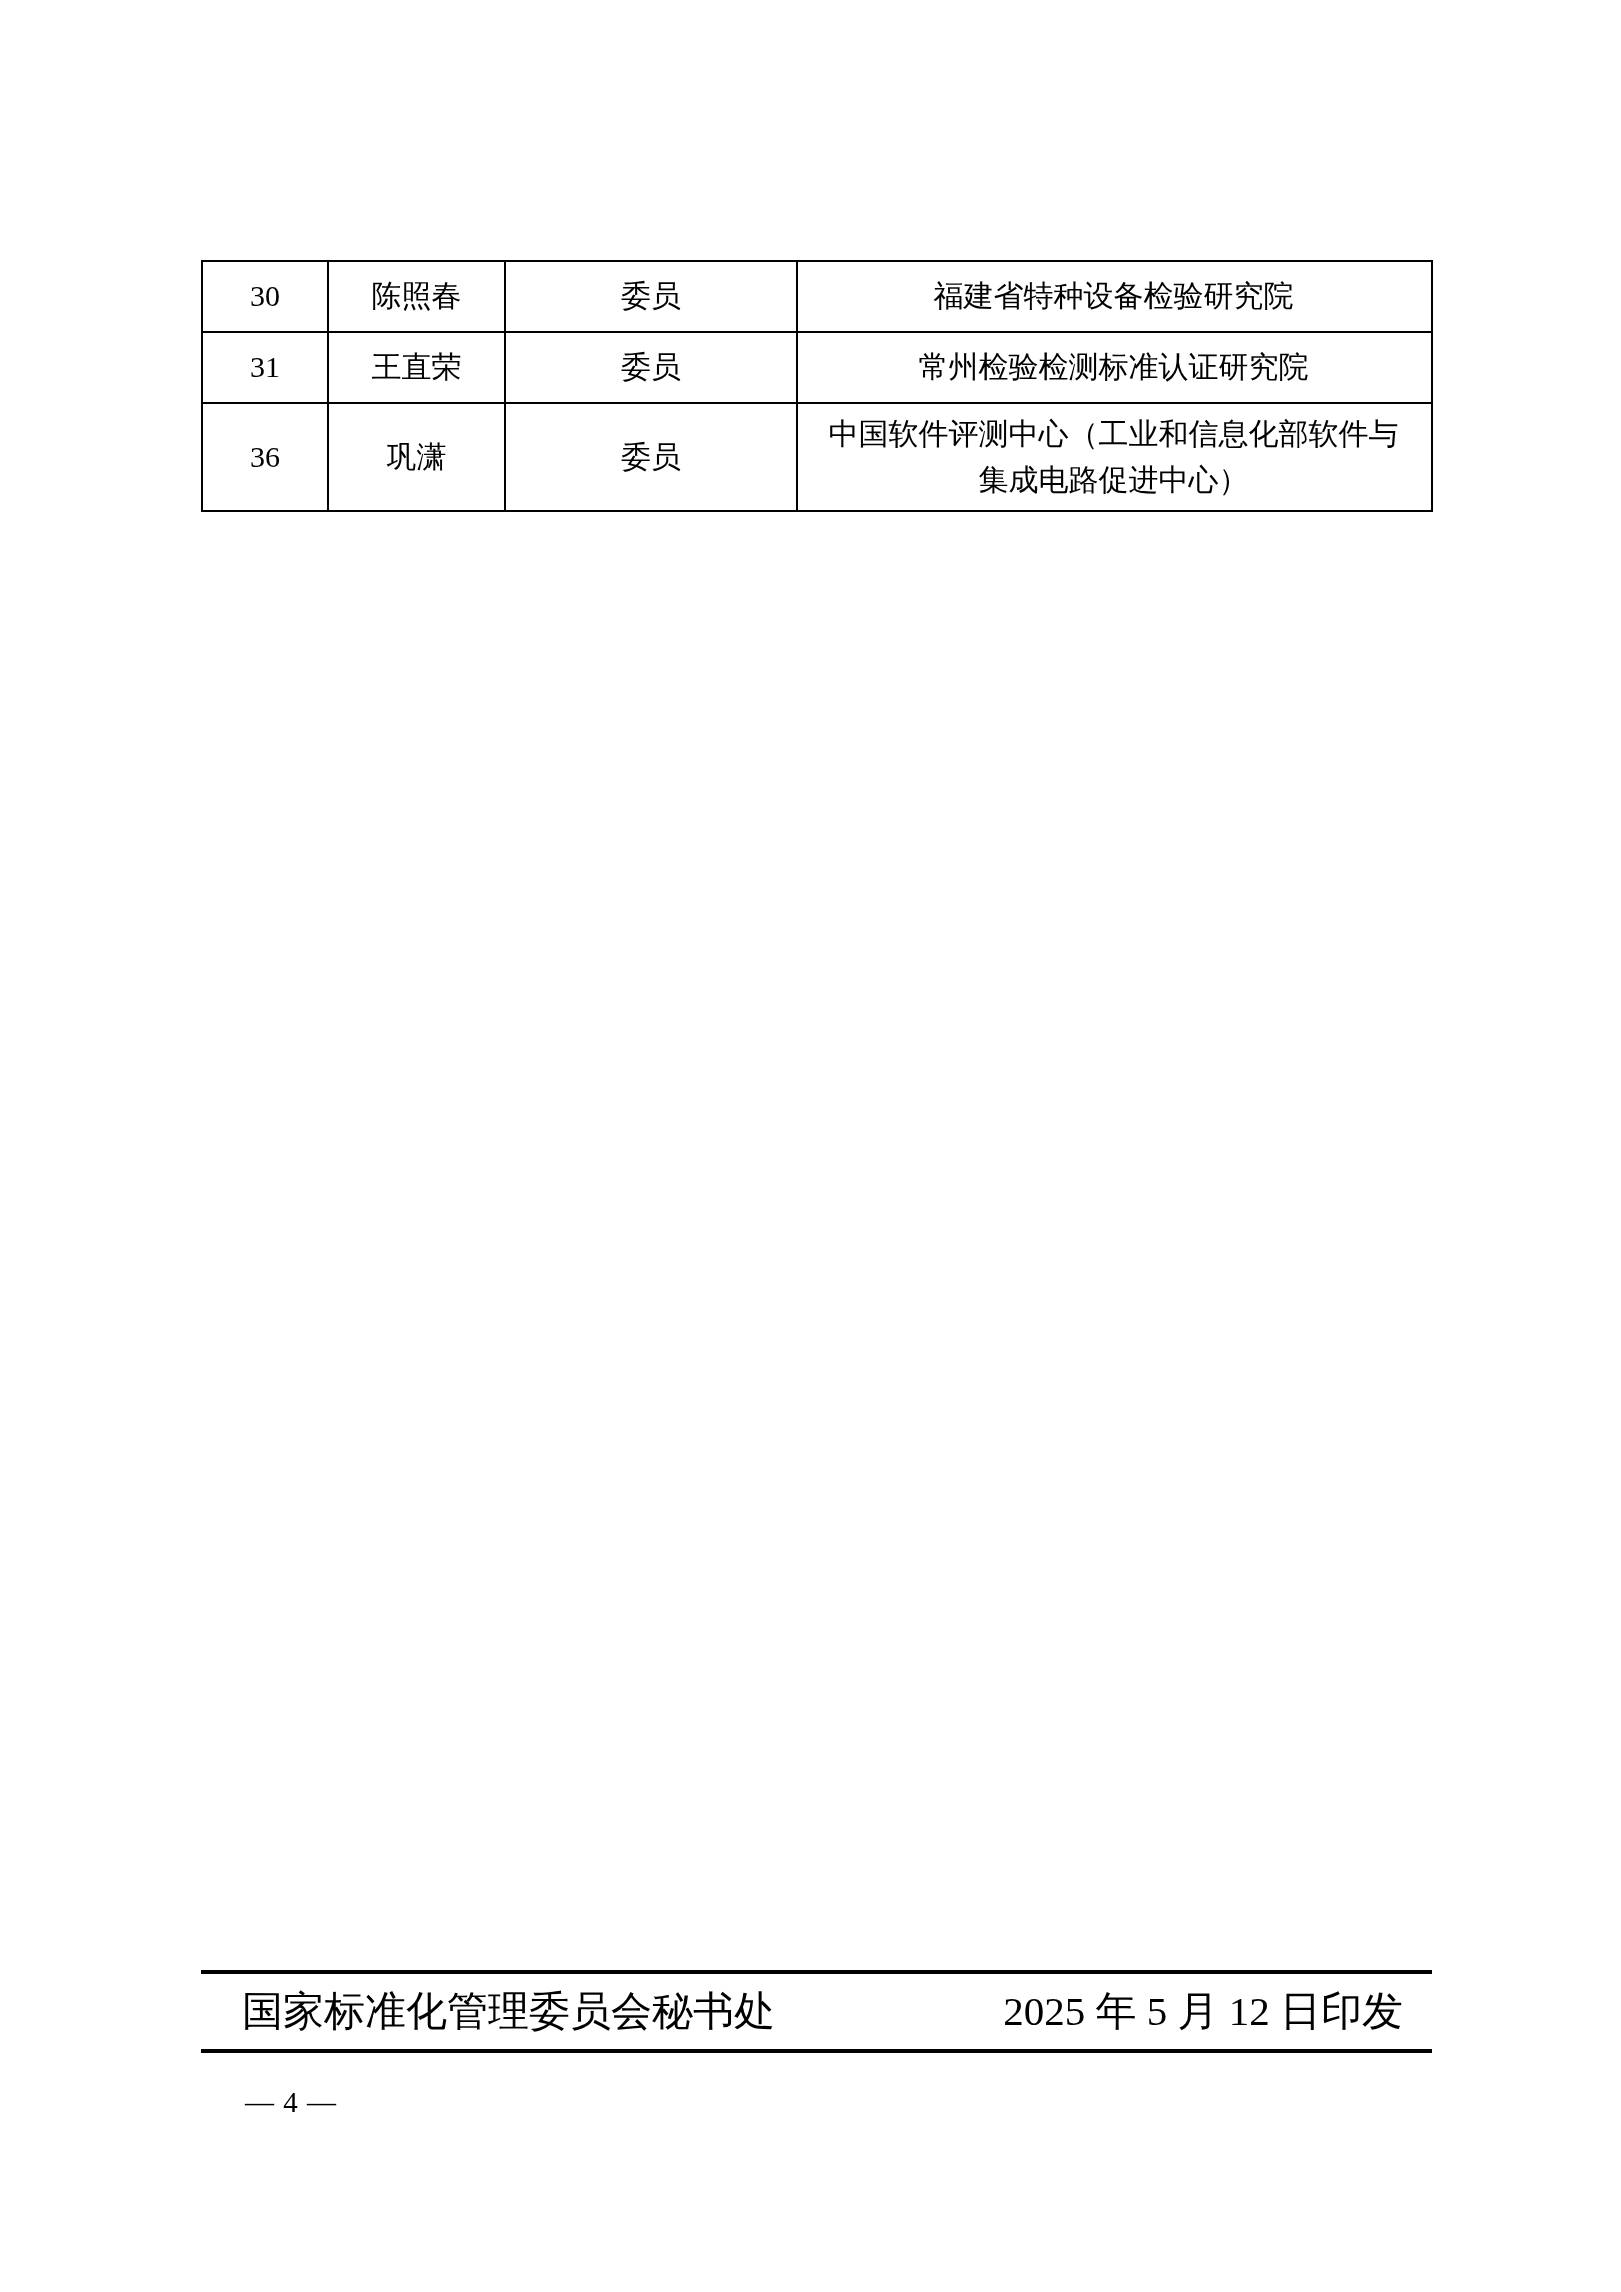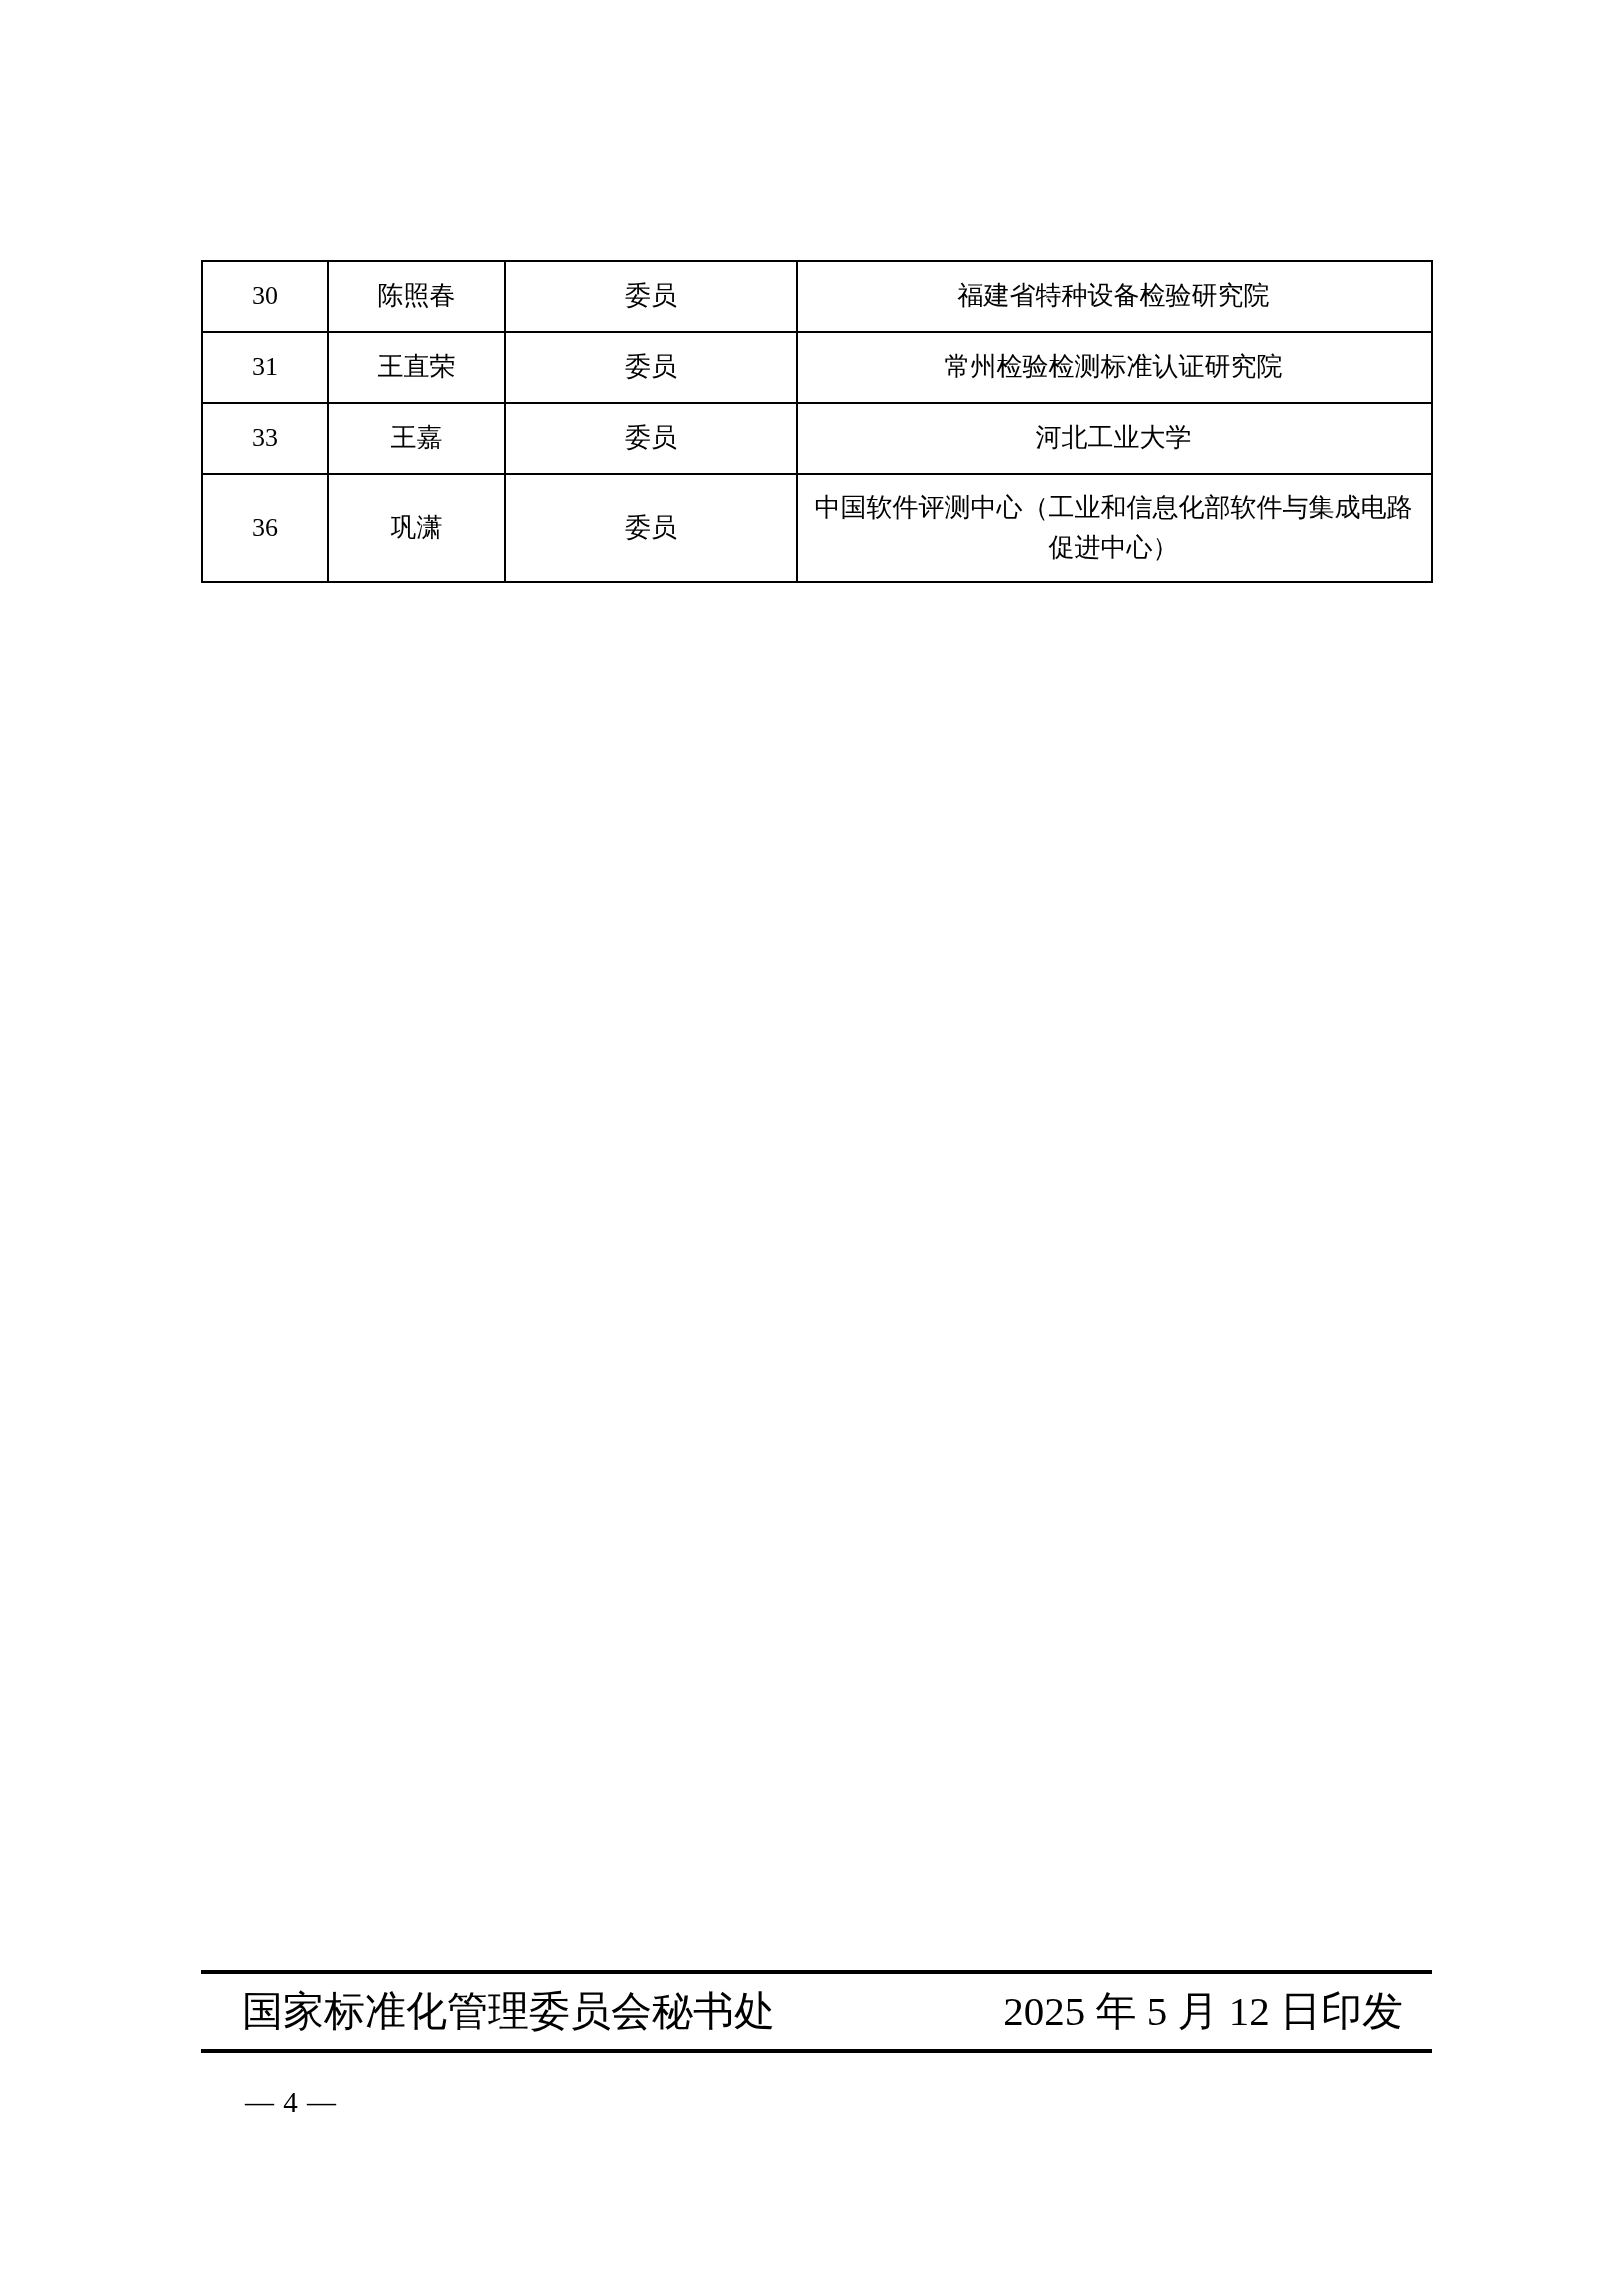--- a/index.html
+++ b/index.html
@@ -19,21 +19,21 @@
   .committee-table {
     position: absolute;
     left: 201px;
     top: 260px;
     width: 1231px;
     border-collapse: collapse;
     table-layout: fixed;
   }
   .committee-table td {
     border: 2px solid #000000;
-    font-size: 26px;
+    font-size: 30px;
     line-height: 1.55;
     vertical-align: middle;
     overflow: hidden;
   }
   .committee-table tr { height: 71px; }
   .committee-table tr.tall-row { height: 108px; }
 
   .c-no   { text-align: center; }
   .c-name { text-align: center; margin-top: 19px; }
   .c-role { text-align: center; }
@@ -85,26 +85,20 @@
         <td class="c-name">陈照春</td>
         <td class="c-role">委员</td>
         <td class="c-org">福建省特种设备检验研究院</td>
       </tr>
       <tr>
         <td class="c-no">31</td>
         <td class="c-name">王直荣</td>
         <td class="c-role">委员</td>
         <td class="c-org">常州检验检测标准认证研究院</td>
       </tr>
-      <tr>
-        <td class="c-no">33</td>
-        <td class="c-name">王嘉</td>
-        <td class="c-role">委员</td>
-        <td class="c-org">河北工业大学</td>
-      </tr>
       <tr class="tall-row">
         <td class="c-no">36</td>
         <td class="c-name">巩潇</td>
         <td class="c-role">委员</td>
         <td class="c-org">中国软件评测中心（工业和信息化部软件与集成电路促进中心）</td>
       </tr>
     </tbody>
   </table>
 
   <div class="footer">

